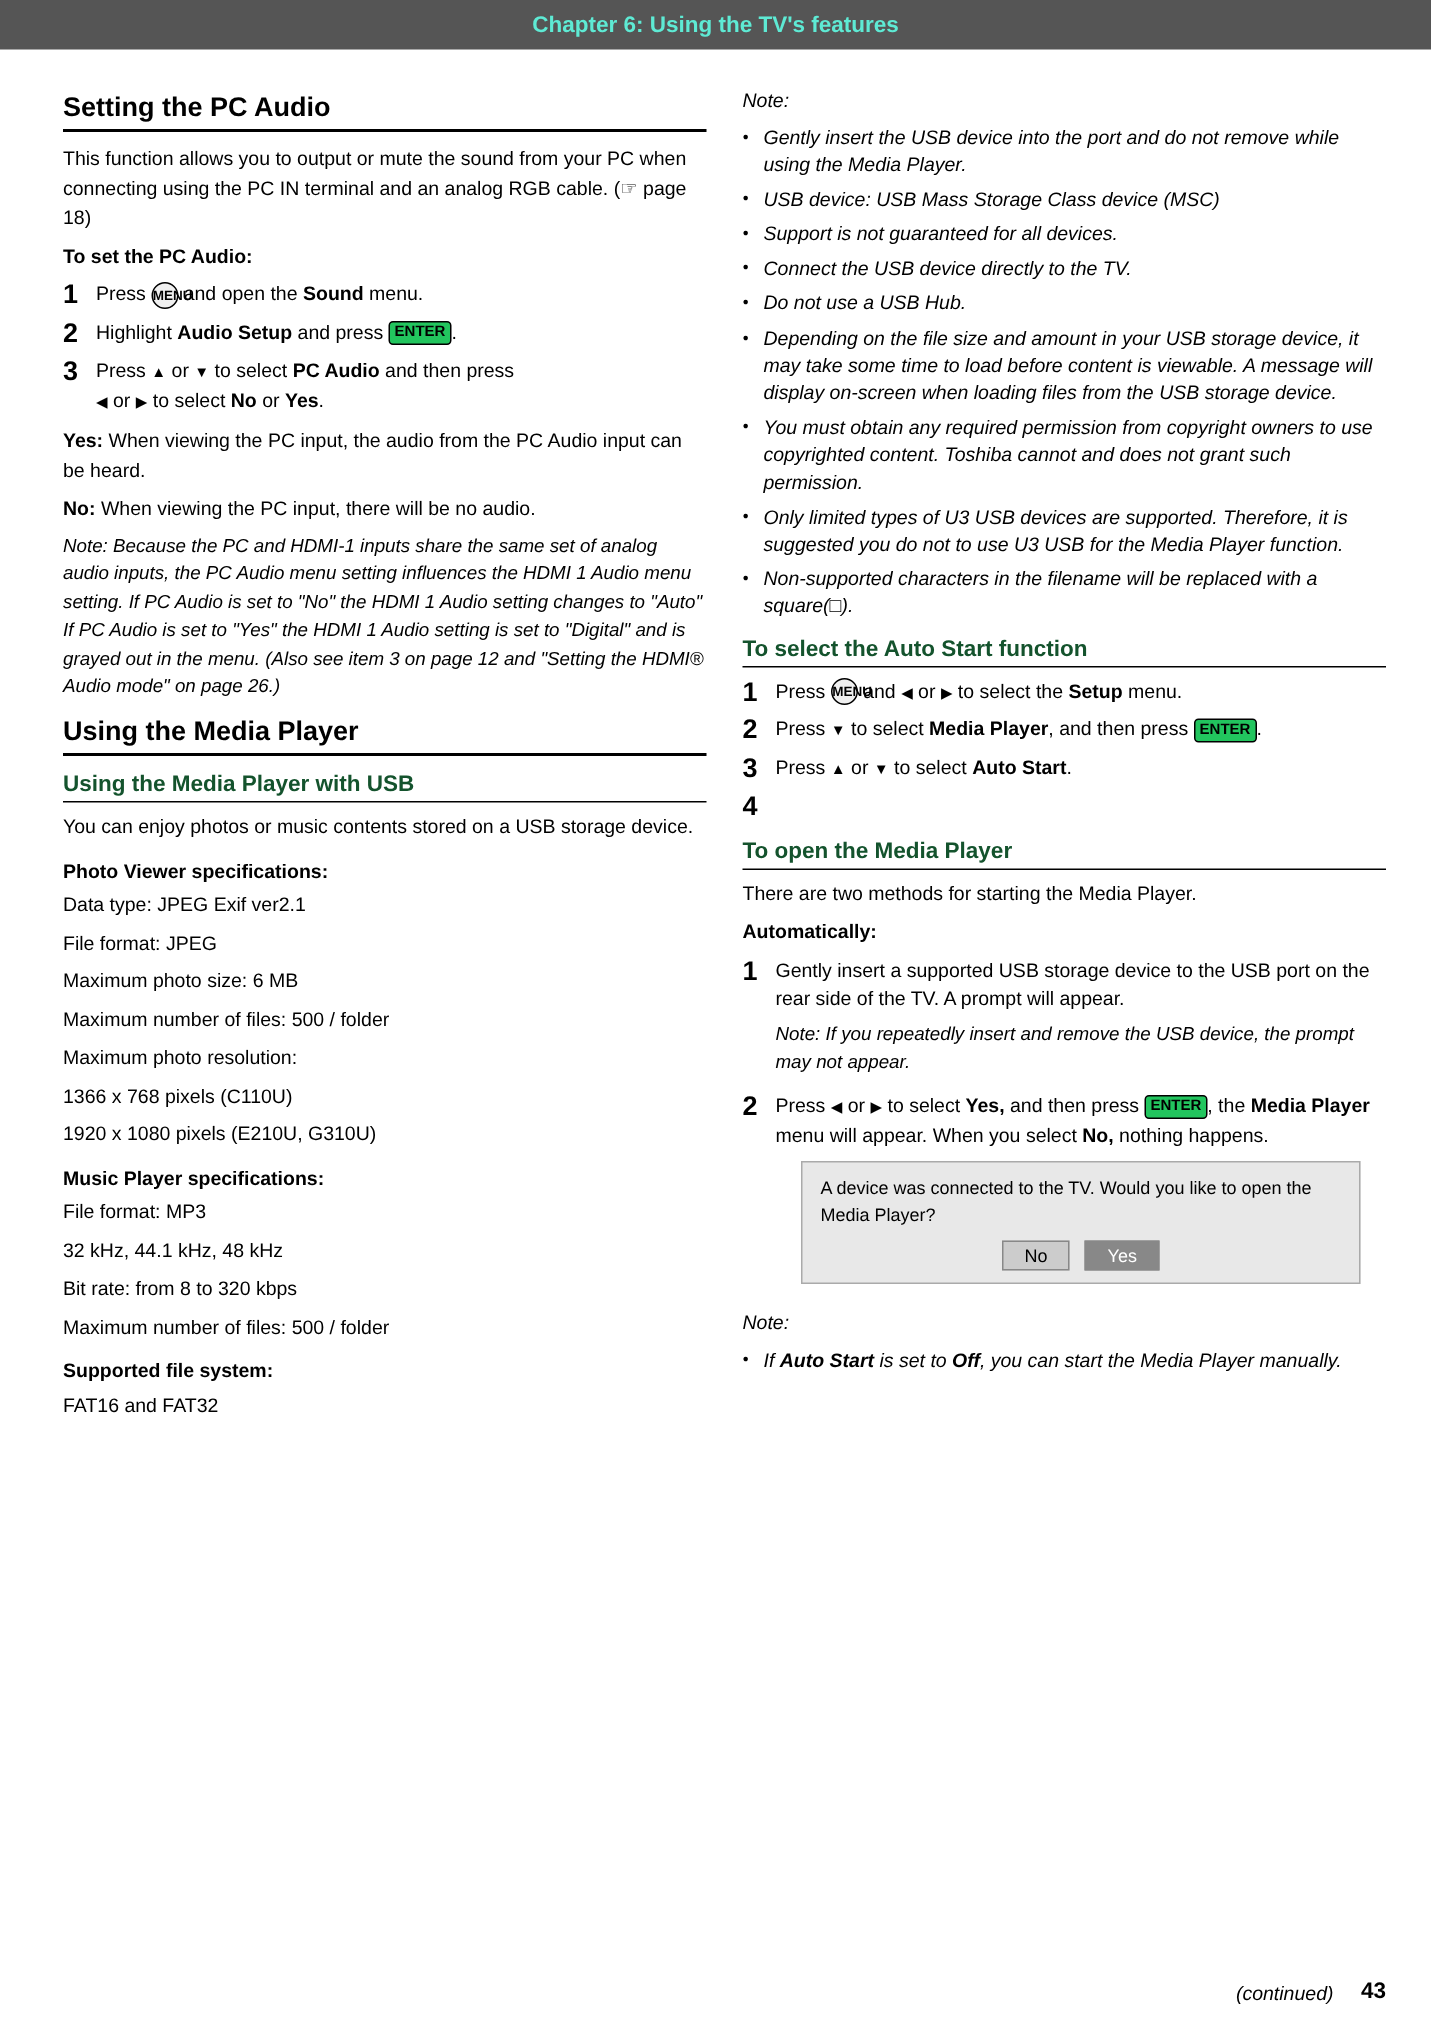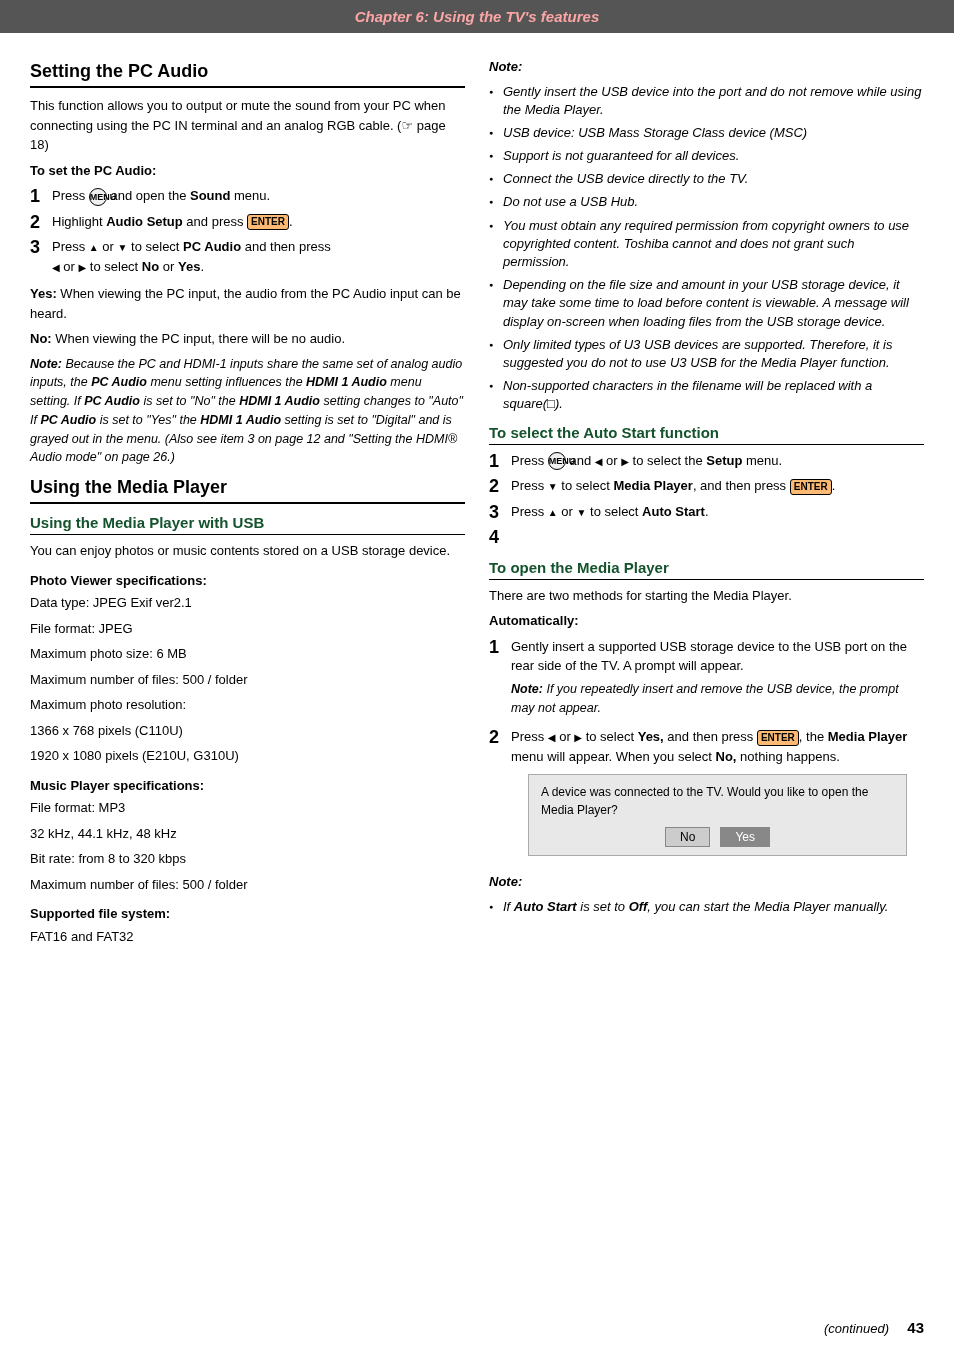--- a/index.html
+++ b/index.html
@@ -19,29 +19,28 @@
       position: relative;
     }
     
     .chapter-header {
       background: #555;
       text-align: center;
       padding: 8px 0;
       margin-bottom: 0;
     }
     .chapter-header span {
-      color: #fca5a5;
-      font-style: italic;
+      color: #5eead4;
       font-weight: bold;
       font-size: 15px;
     }
     
     .content-area {
       display: flex;
-      padding: 18px 30px 18px 30px;
+      padding: 18px 30px 18px 42px;
       gap: 24px;
     }
     .left-col {
       flex: 1;
       min-width: 0;
     }
     .right-col {
       flex: 1;
       min-width: 0;
     }
@@ -89,31 +88,31 @@
       line-height: 1.2;
     }
     .step-content {
       flex: 1;
       font-size: 13px;
       line-height: 1.5;
     }
     
     .bold { font-weight: bold; }
     .italic { font-style: italic; }
-    .bold-italic { font-weight: bold; font-style: italic; }
+    .bold-italic { font-weight: normal; font-style: italic; }
 
     
     .btn-icon {
       display: inline-block;
       border: 1.5px solid #000;
       border-radius: 3px;
       padding: 0 3px;
       font-size: 10px;
       font-weight: bold;
-      background: #fdba74;
+      background: #22c55e;
       vertical-align: middle;
       line-height: 1.4;
     }
     .circle-btn {
       display: inline-block;
       border: 1.5px solid #000;
       border-radius: 50%;
       width: 18px;
       height: 18px;
       font-size: 9px;
@@ -294,22 +293,22 @@
     <div class="right-col">
 
       <div class="note-block">
         <p><span class="bold-italic">Note</span><span class="bold-italic">:</span></p>
         <ul class="bullet-list">
           <li>Gently insert the USB device into the port and do not remove while using the Media Player.</li>
           <li>USB device: USB Mass Storage Class device (MSC)</li>
           <li>Support is not guaranteed for all devices.</li>
           <li>Connect the USB device directly to the TV.</li>
           <li>Do not use a USB Hub.</li>
+          <li>Depending on the file size and amount in your USB storage device, it may take some time to load before content is viewable. A message will display on-screen when loading files from the USB storage device.</li>
           <li>You must obtain any required permission from copyright owners to use copyrighted content. Toshiba cannot and does not grant such permission.</li>
-          <li>Depending on the file size and amount in your USB storage device, it may take some time to load before content is viewable. A message will display on-screen when loading files from the USB storage device.</li>
           <li>Only limited types of U3 USB devices are supported. Therefore, it is suggested you do not to use U3 USB for the Media Player function.</li>
           <li>Non-supported characters in the filename will be replaced with a square(□).</li>
         </ul>
       </div>
 
       <div style="margin-top:10px;">
         <div class="section-subtitle">To select the Auto Start function</div>
         <ol class="steps-list">
           <li class="step-item">
             <span class="step-number">1</span>

